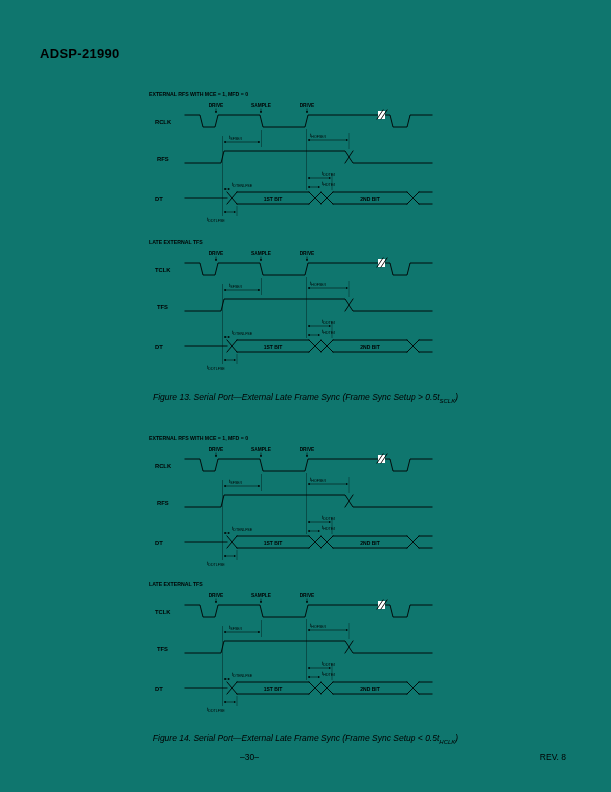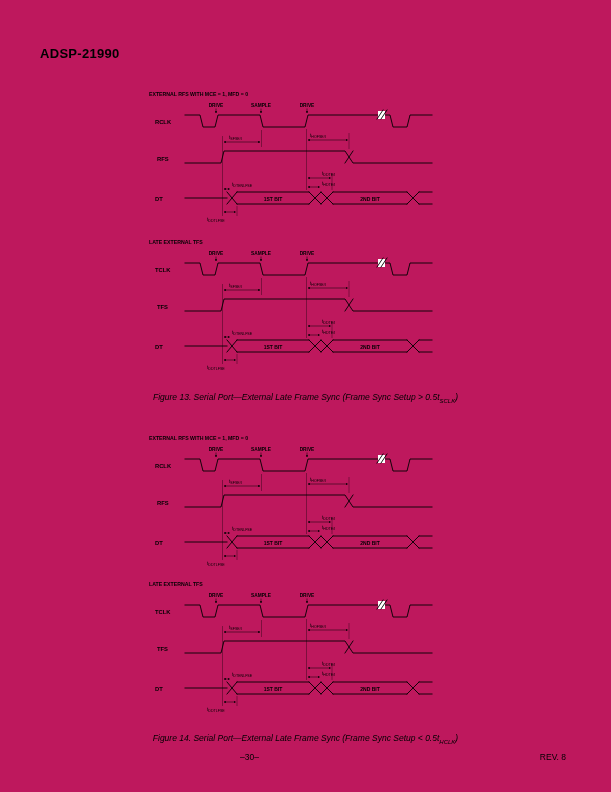--- a/index.html
+++ b/index.html
@@ -1,16 +1,16 @@
 <!DOCTYPE html>
 <html><head>
 <meta charset="utf-8">
 <style>
   html,body{margin:0;padding:0;background:#888;}
-  .page{position:relative;width:611px;height:792px;background:#be185d;
+  .page{position:relative;width:611px;height:792px;background:#0f766e;
         font-family:"Liberation Sans",sans-serif;color:#000;overflow:hidden;margin:0 auto;}
   .hdr{position:absolute;left:40px;top:46px;font-size:13px;font-weight:bold;letter-spacing:.3px;}
   .watermark{position:absolute;left:86px;top:350px;font-size:44px;letter-spacing:10px;
              color:rgba(195,195,195,.55);white-space:nowrap;font-family:"DejaVu Sans",sans-serif;
              pointer-events:none;}
   .diagram-slot{position:absolute;left:145px;width:295px;height:145px;}
   .caption{position:absolute;left:0;width:611px;text-align:center;font-style:italic;font-size:8.5px;}
   .caption sub{font-size:6px;}
   .footer-page{position:absolute;left:0;top:752px;width:499px;text-align:center;font-size:8.5px;}
   .footer-rev{position:absolute;right:45px;top:752px;font-size:8.5px;}

